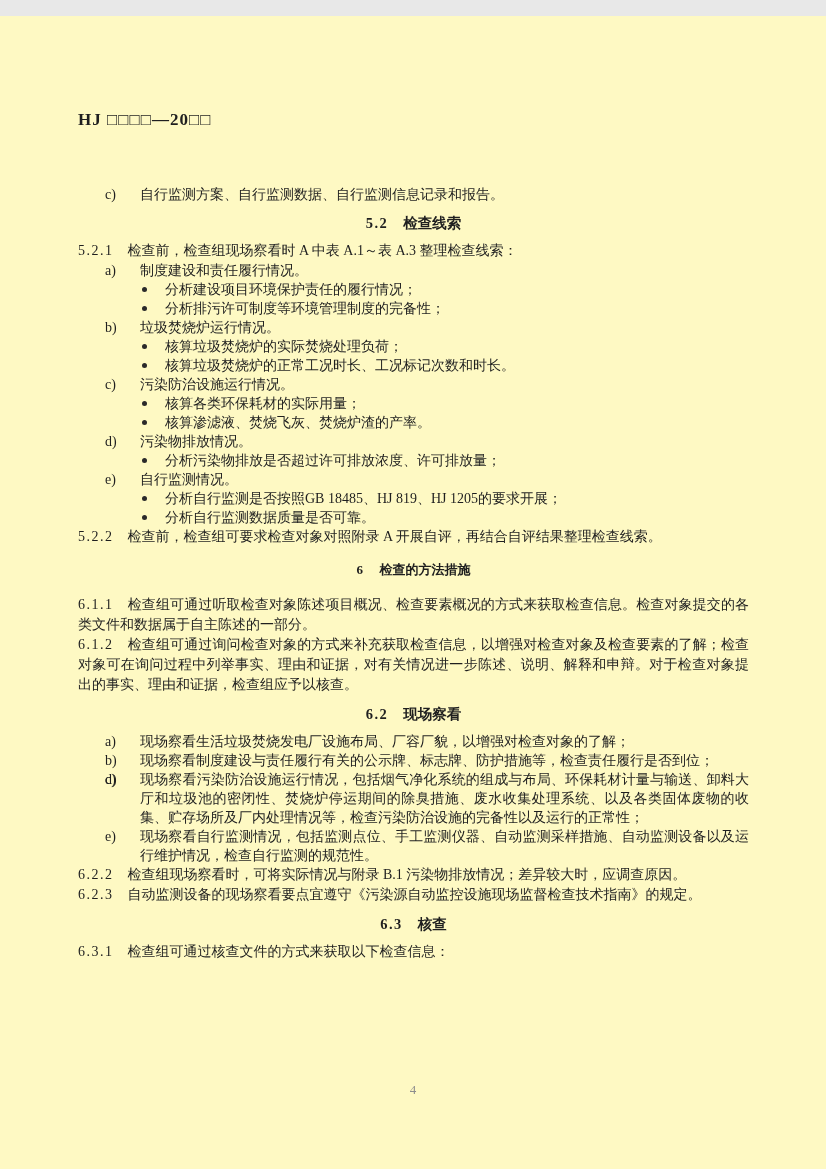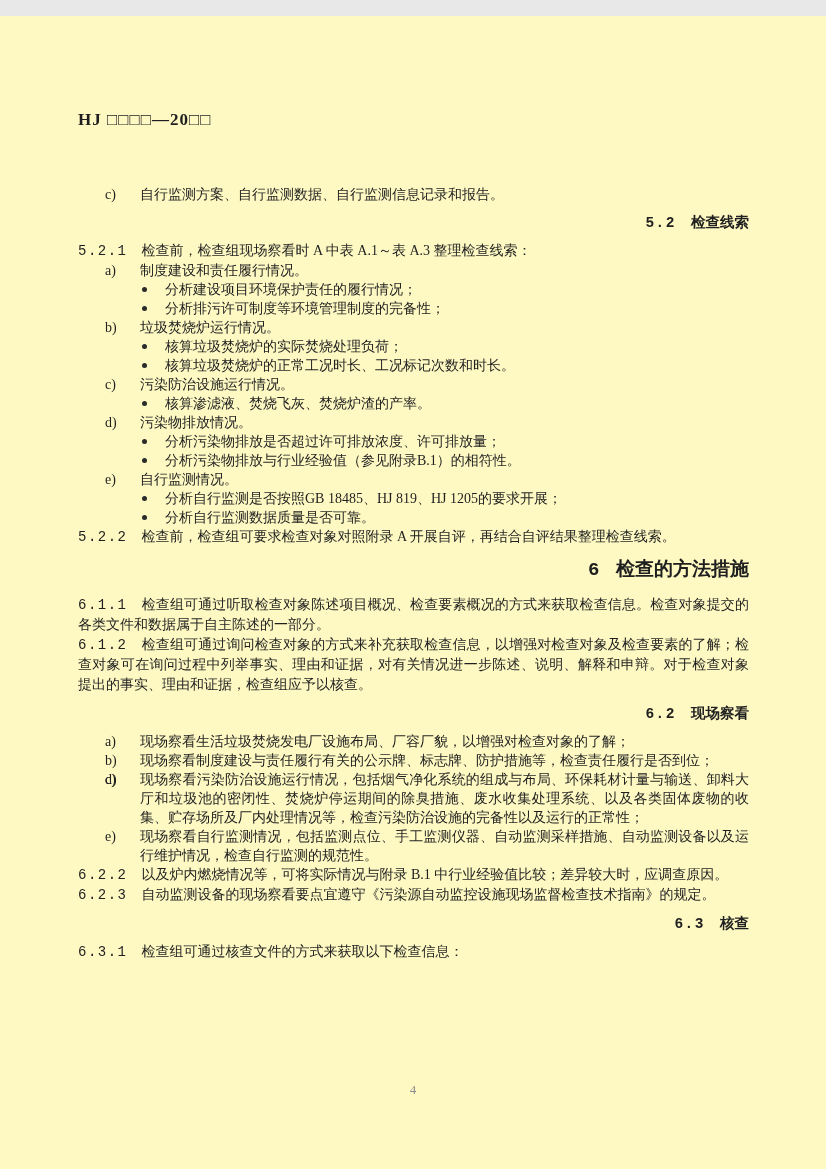--- a/index.html
+++ b/index.html
@@ -29,33 +29,33 @@
   .doc-body {
     position: absolute;
     left: 78px;
     top: 169px;
     width: 671px;
     font-size: 14px;
     line-height: 19px;
     text-align: justify;
   }
   .h1, .h2 {
-    font-family: Liberation Mono, monospace;
+    font-family: Liberation Serif, serif;
     font-weight: bold;
-    text-align: right;
+    text-align: center;
   }
-  .h1 { font-size: 19px;   line-height: 22px; margin: 12px 0 14px; }
+  .h1 { font-size: 13px;   line-height: 22px; margin: 12px 0 14px; }
   .h2 { font-size: 14.5px; line-height: 21px; margin: 9px 0 7px; }
   .h1 .num, .h2 .num { margin-right: 15px; letter-spacing: 1.5px; }
   .clause {
     line-height: 20px;
     margin: 0;
   }
   .clause .num {
-    font-family: Liberation Mono, monospace;
+    font-family: Liberation Serif, serif;
     letter-spacing: 1.5px;
     margin-right: 14px;
     white-space: nowrap;
   }
   .letter {
     position: relative;
     padding-left: 62px;
     line-height: 19px;
   }
   .letter .lbl {
@@ -97,37 +97,37 @@
       <div class="letter"><span class="lbl">c)</span><span class="txt">自行监测方案、自行监测数据、自行监测信息记录和报告。</span></div>
       <div class="h2"><span class="num">5.2</span><span class="txt">检查线索</span></div>
       <div class="clause"><span class="num">5.2.1</span><span class="txt">检查前，检查组现场察看时 A 中表 A.1～表 A.3 整理检查线索：</span></div>
       <div class="letter"><span class="lbl">a)</span><span class="txt">制度建设和责任履行情况。</span></div>
       <div class="bullet"><span class="mark"></span><span class="txt">分析建设项目环境保护责任的履行情况；</span></div>
       <div class="bullet"><span class="mark"></span><span class="txt">分析排污许可制度等环境管理制度的完备性；</span></div>
       <div class="letter"><span class="lbl">b)</span><span class="txt">垃圾焚烧炉运行情况。</span></div>
       <div class="bullet"><span class="mark"></span><span class="txt">核算垃圾焚烧炉的实际焚烧处理负荷；</span></div>
       <div class="bullet"><span class="mark"></span><span class="txt">核算垃圾焚烧炉的正常工况时长、工况标记次数和时长。</span></div>
       <div class="letter"><span class="lbl">c)</span><span class="txt">污染防治设施运行情况。</span></div>
+      <div class="bullet"><span class="mark"></span><span class="txt">核算各类环保耗材的实际用量；</span></div>
       <div class="bullet"><span class="mark"></span><span class="txt">核算渗滤液、焚烧飞灰、焚烧炉渣的产率。</span></div>
       <div class="letter"><span class="lbl">d)</span><span class="txt">污染物排放情况。</span></div>
       <div class="bullet"><span class="mark"></span><span class="txt">分析污染物排放是否超过许可排放浓度、许可排放量；</span></div>
-      <div class="bullet"><span class="mark"></span><span class="txt">分析污染物排放与行业经验值（参见附录B.1）的相符性。</span></div>
       <div class="letter"><span class="lbl">e)</span><span class="txt">自行监测情况。</span></div>
       <div class="bullet"><span class="mark"></span><span class="txt">分析自行监测是否按照GB 18485、HJ 819、HJ 1205的要求开展；</span></div>
       <div class="bullet"><span class="mark"></span><span class="txt">分析自行监测数据质量是否可靠。</span></div>
       <div class="clause"><span class="num">5.2.2</span><span class="txt">检查前，检查组可要求检查对象对照附录 A 开展自评，再结合自评结果整理检查线索。</span></div>
       <div class="h1"><span class="num">6</span><span class="txt">检查的方法措施</span></div>
       <div class="clause"><span class="num">6.1.1</span><span class="txt">检查组可通过听取检查对象陈述项目概况、检查要素概况的方式来获取检查信息。检查对象提交的各类文件和数据属于自主陈述的一部分。</span></div>
       <div class="clause"><span class="num">6.1.2</span><span class="txt">检查组可通过询问检查对象的方式来补充获取检查信息，以增强对检查对象及检查要素的了解；检查对象可在询问过程中列举事实、理由和证据，对有关情况进一步陈述、说明、解释和申辩。对于检查对象提出的事实、理由和证据，检查组应予以核查。</span></div>
       <div class="h2"><span class="num">6.2</span><span class="txt">现场察看</span></div>
       <div class="letter"><span class="lbl">a)</span><span class="txt">现场察看生活垃圾焚烧发电厂设施布局、厂容厂貌，以增强对检查对象的了解；</span></div>
       <div class="letter"><span class="lbl">b)</span><span class="txt">现场察看制度建设与责任履行有关的公示牌、标志牌、防护措施等，检查责任履行是否到位；</span></div>
       <div class="letter"><span class="lbl">c)</span></div>
       <div class="letter"><span class="lbl">d)</span><span class="txt">现场察看污染防治设施运行情况，包括烟气净化系统的组成与布局、环保耗材计量与输送、卸料大厅和垃圾池的密闭性、焚烧炉停运期间的除臭措施、废水收集处理系统、以及各类固体废物的收集、贮存场所及厂内处理情况等，检查污染防治设施的完备性以及运行的正常性；</span></div>
       <div class="letter"><span class="lbl">e)</span><span class="txt">现场察看自行监测情况，包括监测点位、手工监测仪器、自动监测采样措施、自动监测设备以及运行维护情况，检查自行监测的规范性。</span></div>
-      <div class="clause"><span class="num">6.2.2</span><span class="txt">以及炉内燃烧情况等，可将实际情况与附录 B.1 中行业经验值比较；差异较大时，应调查原因。</span></div>
+      <div class="clause"><span class="num">6.2.2</span><span class="txt">检查组现场察看时，可将实际情况与附录 B.1 污染物排放情况；差异较大时，应调查原因。</span></div>
       <div class="clause"><span class="num">6.2.3</span><span class="txt">自动监测设备的现场察看要点宜遵守《污染源自动监控设施现场监督检查技术指南》的规定。</span></div>
       <div class="h2"><span class="num">6.3</span><span class="txt">核查</span></div>
       <div class="clause"><span class="num">6.3.1</span><span class="txt">检查组可通过核查文件的方式来获取以下检查信息：</span></div>
     </main>
 
   <div class="doc-footer">4</div>
 </div>
 
 </body></html>

